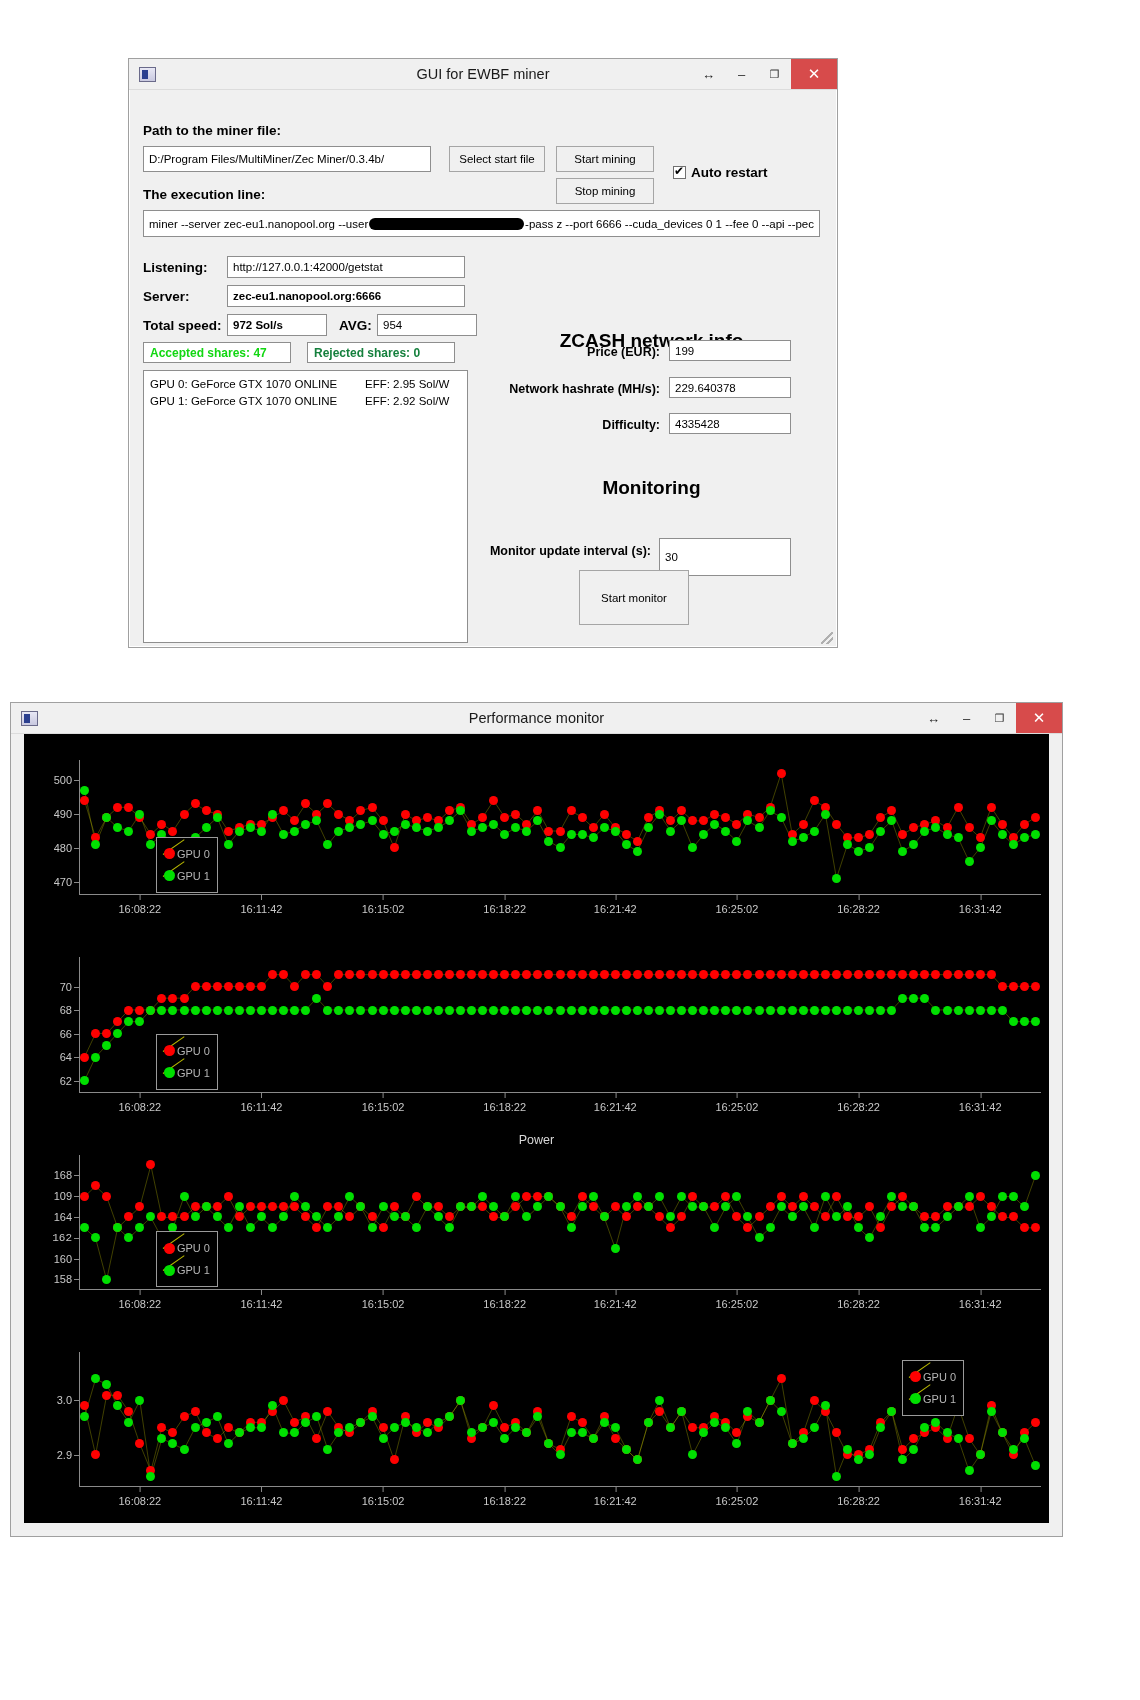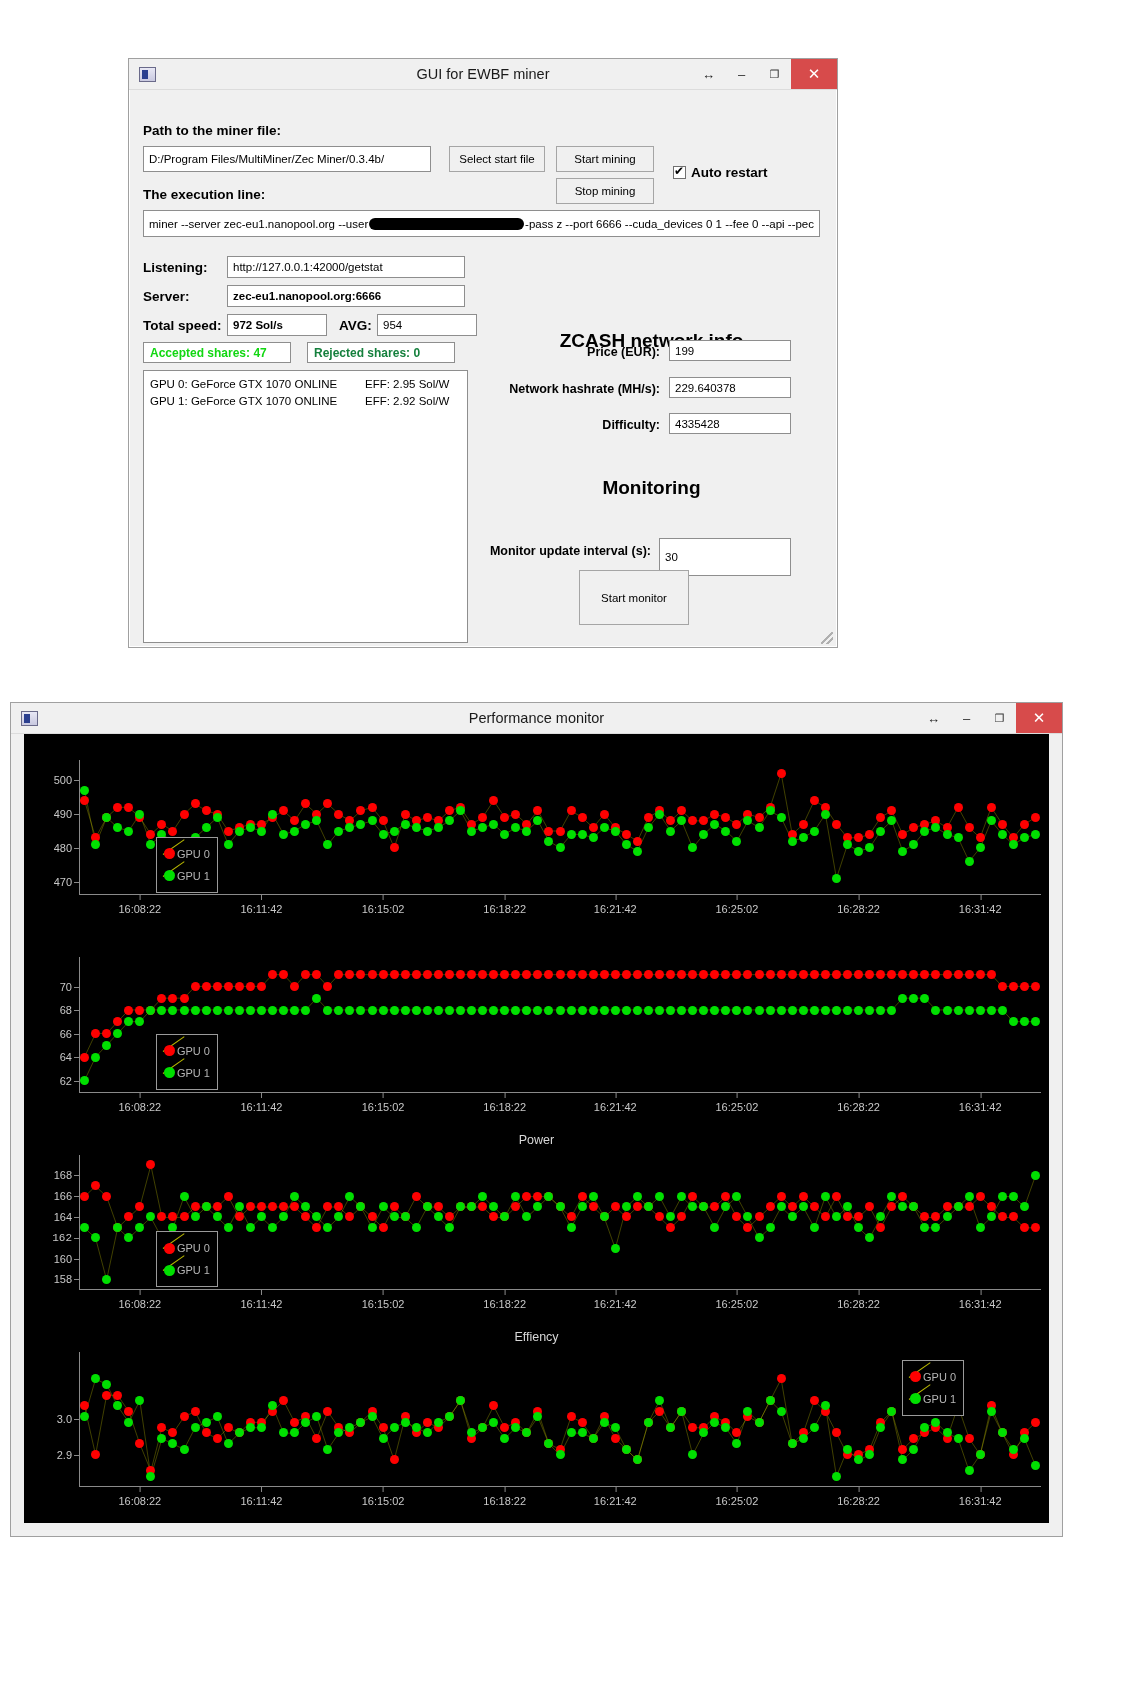--- a/index.html
+++ b/index.html
@@ -647,21 +647,21 @@
       </div>
     <div class="chart">
         <div class="chart-title">Power</div>
         <div class="plot">
           <div class="axis-left"></div>
           <div class="axis-bottom"></div>
           <div class="ytick" style="top: 92.3077%;">158</div>
           <div class="ytick" style="top: 76.9231%;">160</div>
           <div class="ytick" style="top: 61.5385%; font-family: Liberation Mono, monospace;">162</div>
           <div class="ytick" style="top: 46.1538%;">164</div>
-          <div class="ytick" style="top: 30.7692%;">166</div>
+          <div class="ytick" style="top: 30.7692%;">109</div>
           <div class="ytick" style="top: 15.3846%;">168</div>
           <div class="xtick" style="left: 6.32184%;">16:08:22</div>
           <div class="xtick" style="left: 18.9655%;">16:11:42</div>
           <div class="xtick" style="left: 31.6092%;">16:15:02</div>
           <div class="xtick" style="left: 44.2529%;">16:18:22</div>
           <div class="xtick" style="left: 55.7471%;">16:21:42</div>
           <div class="xtick" style="left: 68.3908%;">16:25:02</div>
           <div class="xtick" style="left: 81.0345%;">16:28:22</div>
           <div class="xtick" style="left: 93.6782%;">16:31:42</div>
           <svg class="series" viewBox="0 0 100 100" preserveAspectRatio="none">
@@ -850,26 +850,25 @@
             </div>
             <div class="legend-row">
               <span class="legend-line"></span>
               <span class="legend-dot" style="background:#00e000"></span>
               <span>GPU 1</span>
             </div>
           </div>
         </div>
       </div>
     <div class="chart">
-        <div class="chart-title">Effiency</div>
         <div class="plot">
           <div class="axis-left"></div>
           <div class="axis-bottom"></div>
           <div class="ytick" style="top: 76%;">2.9</div>
-          <div class="ytick" style="top: 36%; margin-top: 19px;">3.0</div>
+          <div class="ytick" style="top: 36%;">3.0</div>
           <div class="xtick" style="left: 6.32184%;">16:08:22</div>
           <div class="xtick" style="left: 18.9655%;">16:11:42</div>
           <div class="xtick" style="left: 31.6092%;">16:15:02</div>
           <div class="xtick" style="left: 44.2529%;">16:18:22</div>
           <div class="xtick" style="left: 55.7471%;">16:21:42</div>
           <div class="xtick" style="left: 68.3908%;">16:25:02</div>
           <div class="xtick" style="left: 81.0345%;">16:28:22</div>
           <div class="xtick" style="left: 93.6782%;">16:31:42</div>
           <svg class="series" viewBox="0 0 100 100" preserveAspectRatio="none">
             <polyline points="0.575,40.000 1.724,76.000 2.874,32.000 4.023,32.000 5.172,44.000 6.322,68.000 7.471,88.000 8.621,56.000 9.770,60.000 10.920,48.000 12.069,44.000 13.218,60.000 14.368,64.000 15.517,56.000 16.667,60.000 17.816,52.000 18.966,52.000 20.115,44.000 21.264,36.000 22.414,52.000 23.563,48.000 24.713,64.000 25.862,44.000 27.011,56.000 28.161,60.000 29.310,52.000 30.460,44.000 31.609,56.000 32.759,80.000 33.908,48.000 35.057,60.000 36.207,52.000 37.356,56.000 38.506,48.000 39.655,36.000 40.805,64.000 41.954,56.000 43.103,40.000 44.253,56.000 45.402,52.000 46.552,60.000 47.701,44.000 48.851,68.000 50.000,72.000 51.149,48.000 52.299,52.000 53.448,64.000 54.598,48.000 55.747,64.000 56.897,72.000 58.046,80.000 59.195,52.000 60.345,44.000 61.494,56.000 62.644,44.000 63.793,56.000 64.943,56.000 66.092,48.000 67.241,52.000 68.391,60.000 69.540,48.000 70.690,52.000 71.839,36.000 72.989,20.000 74.138,68.000 75.287,60.000 76.437,36.000 77.586,44.000 78.736,60.000 79.885,76.000 81.034,76.000 82.184,72.000 83.333,52.000 84.483,44.000 85.632,72.000 86.782,64.000 87.931,60.000 89.080,56.000 90.230,64.000 91.379,40.000 92.529,64.000 93.678,76.000 94.828,40.000 95.977,60.000 97.126,76.000 98.276,60.000 99.425,52.000" fill="none" stroke="#b9b900" stroke-width="0.35" vector-effect="non-scaling-stroke"></polyline>

